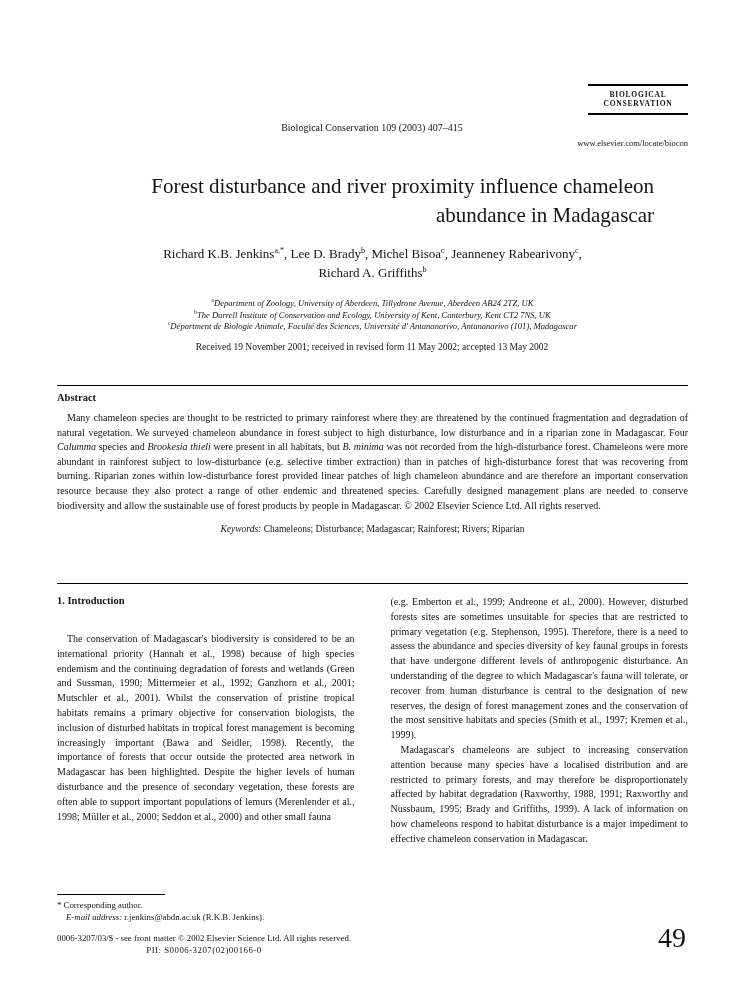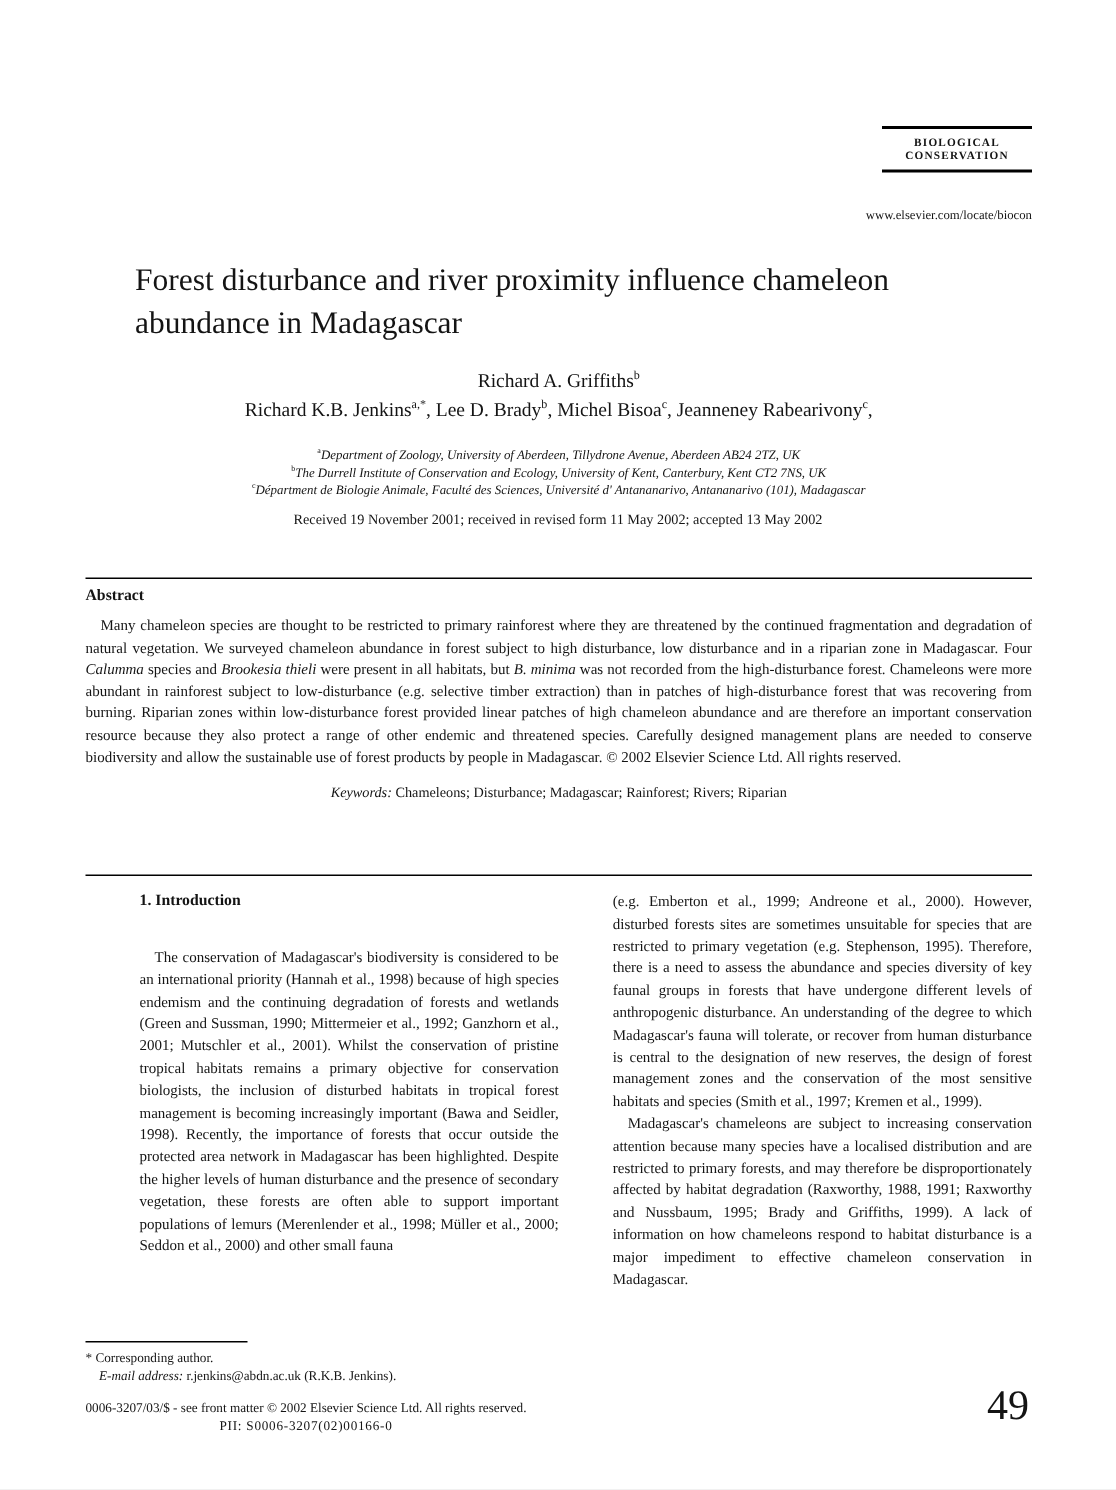--- a/index.html
+++ b/index.html
@@ -20,71 +20,72 @@
     position:absolute; top:84px; right:56px; width:100px;
     border-top:2.5px solid #000; border-bottom:2.5px solid #000;
     padding:4px 0 5px 0; text-align:center;
   }
   .jname-line { font-size:7.5px; font-weight:bold; letter-spacing:0.8px; line-height:9px; }
   .website { position:absolute; top:138px; right:56px; font-size:8.5px; }
 
   
   .title {
     position:absolute; top:172px; left:90px; right:90px; margin:0;
-    text-align:left; font-size:21px; font-weight:normal; line-height:29px;
+    text-align:right; font-size:21px; font-weight:normal; line-height:29px;
   }
   .authors-block { position:absolute; top:244px; left:57px; right:56px; text-align:center; font-size:13px; line-height:19px; }
   .affils { position:absolute; top:298px; left:57px; right:56px; text-align:center; font-size:8.6px; line-height:11.5px; }
   .received { position:absolute; top:342px; left:0; width:100%; text-align:center; font-size:9.5px; }
 
   
   .rule { position:absolute; left:57px; right:56px; border:none; border-top:1px solid #000; margin:0; }
   .rule-top { top:385px; }
   .rule-mid { top:583px; }
 
   
   .abstract { position:absolute; top:392px; left:57px; right:56px; }
   .abstract-heading { font-size:10.5px; font-weight:bold; margin:0 0 8px 0; }
   .abstract-body { font-size:10px; line-height:14.6px; text-align:justify; margin:0; text-indent:10px; }
   .keywords { font-size:9.5px; margin:11px 0 0 0;text-align:center; }
 
   
-  .columns { position:absolute; top:595px; left:57px; right:56px; display:flex; gap:36px;margin-left:36px; }
+  .columns { position:absolute; top:595px; left:57px; right:56px; display:flex; gap:36px; }
   .col { flex:1; min-width:0; }
   .sec-heading { font-size:10.5px; font-weight:bold; margin:0 0 26px 0; }
   .body-para { font-size:10px; line-height:14.8px; text-align:justify; margin:0; }
   .indent { text-indent:10px; }
 
   
   .footnote { position:absolute; left:57px; top:894px; width:310px; font-size:8.8px; line-height:12px; }
   .fn-rule { width:108px; border-top:1px solid #000; margin-bottom:4px; }
   .fn-email { padding-left:9px; }
   .bottom { position:absolute; left:57px; top:932px; font-size:8.8px; line-height:12px;text-align:center; }
   .pii { letter-spacing:0.5px; }
   .page-number { position:absolute; right:58px; top:922px; font-size:28px; }
 </style>
 </head>
 <body>
 
 <div class="page">
 
 
+  <div class="citation">Biological Conservation 109 (2003) 407–415</div>
 
   <div class="jname-box">
     <div class="jname-line">BIOLOGICAL</div>
     <div class="jname-line">CONSERVATION</div>
   </div>
 
   <div class="website">www.elsevier.com/locate/biocon</div>
 
   <h1 class="title">Forest disturbance and river proximity influence chameleon abundance in Madagascar</h1>
 
   <div class="authors-block">
+    <div><span>Richard K.B. Jenkins</span><sup>a,*</sup><span>, Lee D. Brady</span><sup>b</sup><span>, Michel Bisoa</span><sup>c</sup><span>, Jeanneney Rabearivony</span><sup>c</sup><span>,</span></div>
     <div><span>Richard A. Griffiths</span><sup>b</sup></div>
-    <div><span>Richard K.B. Jenkins</span><sup>a,*</sup><span>, Lee D. Brady</span><sup>b</sup><span>, Michel Bisoa</span><sup>c</sup><span>, Jeanneney Rabearivony</span><sup>c</sup><span>,</span></div>
   </div>
 
   <div class="affils">
     <div class="affil"><sup>a</sup><em>Department of Zoology, University of Aberdeen, Tillydrone Avenue, Aberdeen AB24 2TZ, UK</em></div>
     <div class="affil"><sup>b</sup><em>The Durrell Institute of Conservation and Ecology, University of Kent, Canterbury, Kent CT2 7NS, UK</em></div>
     <div class="affil"><sup>c</sup><em>Départment de Biologie Animale, Faculté des Sciences, Université d' Antananarivo, Antananarivo (101), Madagascar</em></div>
   </div>
 
   <div class="received">Received 19 November 2001; received in revised form 11 May 2002; accepted 13 May 2002</div>
 

